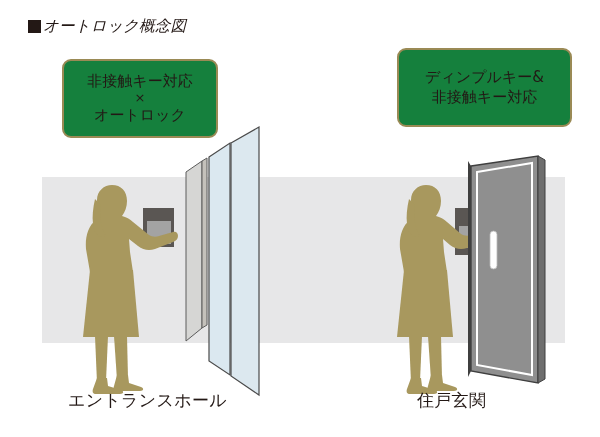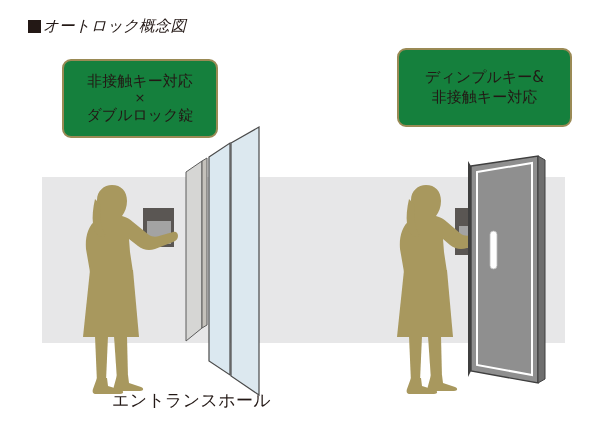--- a/index.html
+++ b/index.html
@@ -85,21 +85,20 @@
   .callout .ln { display: block; }
   .callout .ln-x { font-size: 13px; line-height: 1.1; }
 
   
   .caption {
     position: absolute;
     font-size: 17px;
     color: #231815;
     white-space: nowrap;
     letter-spacing: 0.3px;
-    margin-left: 44px;
   }
   #caption-left  { left: 68px;  top: 389px; }
   #caption-right { left: 417px; top: 389px; }
 
   
   #scene {
     position: absolute;
     left: 0;
     top: 0;
     width: 600px;
@@ -249,23 +248,24 @@
         <polygon points="538,156 545,160 545,379 538,383" fill="#6e6e6e" stroke="#3f3f3f" stroke-width="1"></polygon>
 
         <rect x="490" y="231" width="7" height="38" rx="3.5" fill="#ffffff" stroke="#b9b9b9" stroke-width="0.8"></rect>
       </g>
     </g>
   </svg>
 
   <div class="callout" id="callout-left">
     <span class="ln">非接触キー対応</span>
     <span class="ln ln-x">×</span>
-    <span class="ln">ダブルロック錠</span>
+    <span class="ln">オートロック</span>
   </div>
 
   <div class="callout" id="callout-right">
     <span class="ln">ディンプルキー&amp;</span>
     <span class="ln">非接触キー対応</span>
   </div>
 
   <div class="caption" id="caption-left">エントランスホール</div>
+  <div class="caption" id="caption-right">住戸玄関</div>
 
 </div>
 
 </body></html>

